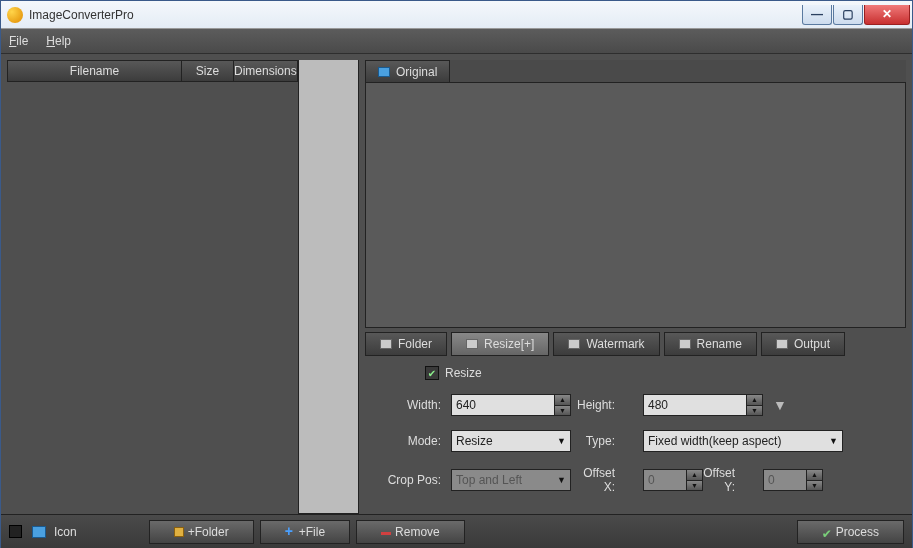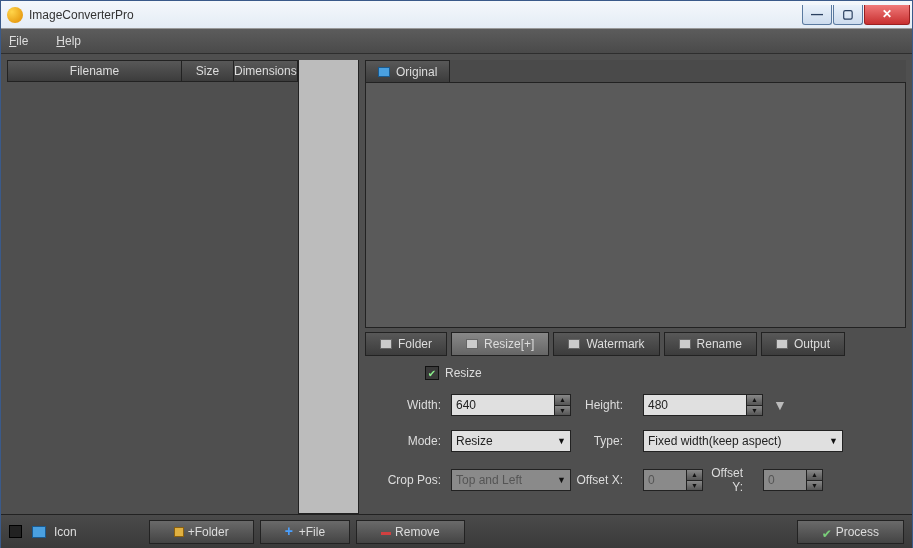--- a/index.html
+++ b/index.html
@@ -9,21 +9,21 @@
 .window { width: 913px; height: 548px; background: #fff; border: 1px solid #3a5a8a; box-shadow: 0 0 4px rgba(0,0,0,.3); }
 .titlebar { height: 28px; background: linear-gradient(#f4f8fc,#e4ecf5); display: flex; align-items: center; padding: 0 0 0 6px; border-bottom: 1px solid #999; }
 .titlebar .app-icon { width: 16px; height: 16px; margin-right: 6px; background: radial-gradient(circle at 30% 30%, #ffd54a, #e08a00); border-radius: 50%; }
 .titlebar .title { flex: 1; color: #333; }
 .winbtns { display: flex; height: 20px; margin-right: 2px; }
 .winbtn { width: 30px; height: 20px; margin-left: 1px; border: 1px solid #5a7aa0; border-top: none; border-radius: 0 0 3px 3px; display: flex; align-items: center; justify-content: center; background: linear-gradient(#eaf2fb,#cddcee); color: #2a4060; font-weight: bold; cursor: default; }
 .winbtn.close { width: 46px; background: linear-gradient(#f07a7a,#c83030); border-color: #9a2020; color: #fff; }
 
 
 .app-body { background: #4f4f4f; height: calc(548px - 30px); padding: 0; }
-.menubar { height: 24px; display: flex; align-items: center; padding: 12px 8px; gap: 28px; color: #ddd; background: linear-gradient(#5c5c5c,#4a4a4a); border-bottom: 1px solid #2e2e2e; }
+.menubar { height: 24px; display: flex; align-items: center; padding: 12px 8px; gap: 18px; color: #ddd; background: linear-gradient(#5c5c5c,#4a4a4a); border-bottom: 1px solid #2e2e2e; }
 .menubar span { cursor: default; }
 .menubar span u { text-decoration: underline; }
 
 .content { display: flex; height: calc(100% - 24px - 34px); padding: 6px 6px 0 6px; gap: 6px; }
 
 
 .left { width: 352px; display: flex; }
 .table-head { display: flex; height: 22px; }
 .th { background: linear-gradient(#585858,#3c3c3c); color: #ddd; border: 1px solid #222; border-left: none; display: flex; align-items: center; justify-content: center; }
 .th:first-child { border-left: 1px solid #222; }
@@ -54,21 +54,21 @@
 .lbl { width: 72px; text-align: right; padding-right: 10px; color: #ddd; }
 .spin, .sel { height: 22px; background: #e0e0e0; border: 1px solid #222; color: #222; padding: 0 4px; display: flex; align-items: center; position: relative; }
 .spin { width: 120px; }
 .spin .arrows { position: absolute; right: 0; top: 0; bottom: 0; width: 16px; display: flex; flex-direction: column; }
 .spin .arrows div { flex: 1; background: linear-gradient(#888,#555); border-left: 1px solid #222; display: flex; align-items: center; justify-content: center; font-size: 7px; color: #111; }
 .spin .arrows div:first-child { border-bottom: 1px solid #222; }
 .spin.dis, .sel.dis { background: #8a8a8a; color: #555; }
 .sel { width: 120px; justify-content: space-between; }
 .sel .car { font-size: 9px; color: #111; }
 .sel.wide { width: 200px; }
-.mid-lbl { width: 72px; text-align: right; padding-right: 20px; color: #ddd; }
+.mid-lbl { width: 72px; text-align: right; padding-right: 28px; color: #ddd; }
 .expand-caret { margin-left: 10px; color: #bbb; font-size: 14px; }
 
 
 .bottombar { height: 34px; background: linear-gradient(#4a4a4a,#3a3a3a); border-top: 1px solid #222; display: flex; align-items: center; padding: 0 8px; gap: 6px; }
 .checkbox-small { width: 13px; height: 13px; background: #222; border: 1px solid #000; }
 .icon-ico { width: 14px; height: 12px; background: #4aa0e0; border: 1px solid #1a5a90; margin: 0 4px 0 4px; }
 .bottombar .lbltxt { color: #ddd; margin-right: auto; display: flex; align-items: center; gap: 4px; }
 .btn { height: 24px; padding: 0 24px; background: linear-gradient(#6a6a6a,#444); border: 1px solid #222; color: #ddd; display: flex; align-items: center; gap: 4px; cursor: default; }
 .btn .bico { width: 10px; height: 10px; display: inline-block; }
 .bico.folder { background: #e0b040; border: 1px solid #8a6010; }

